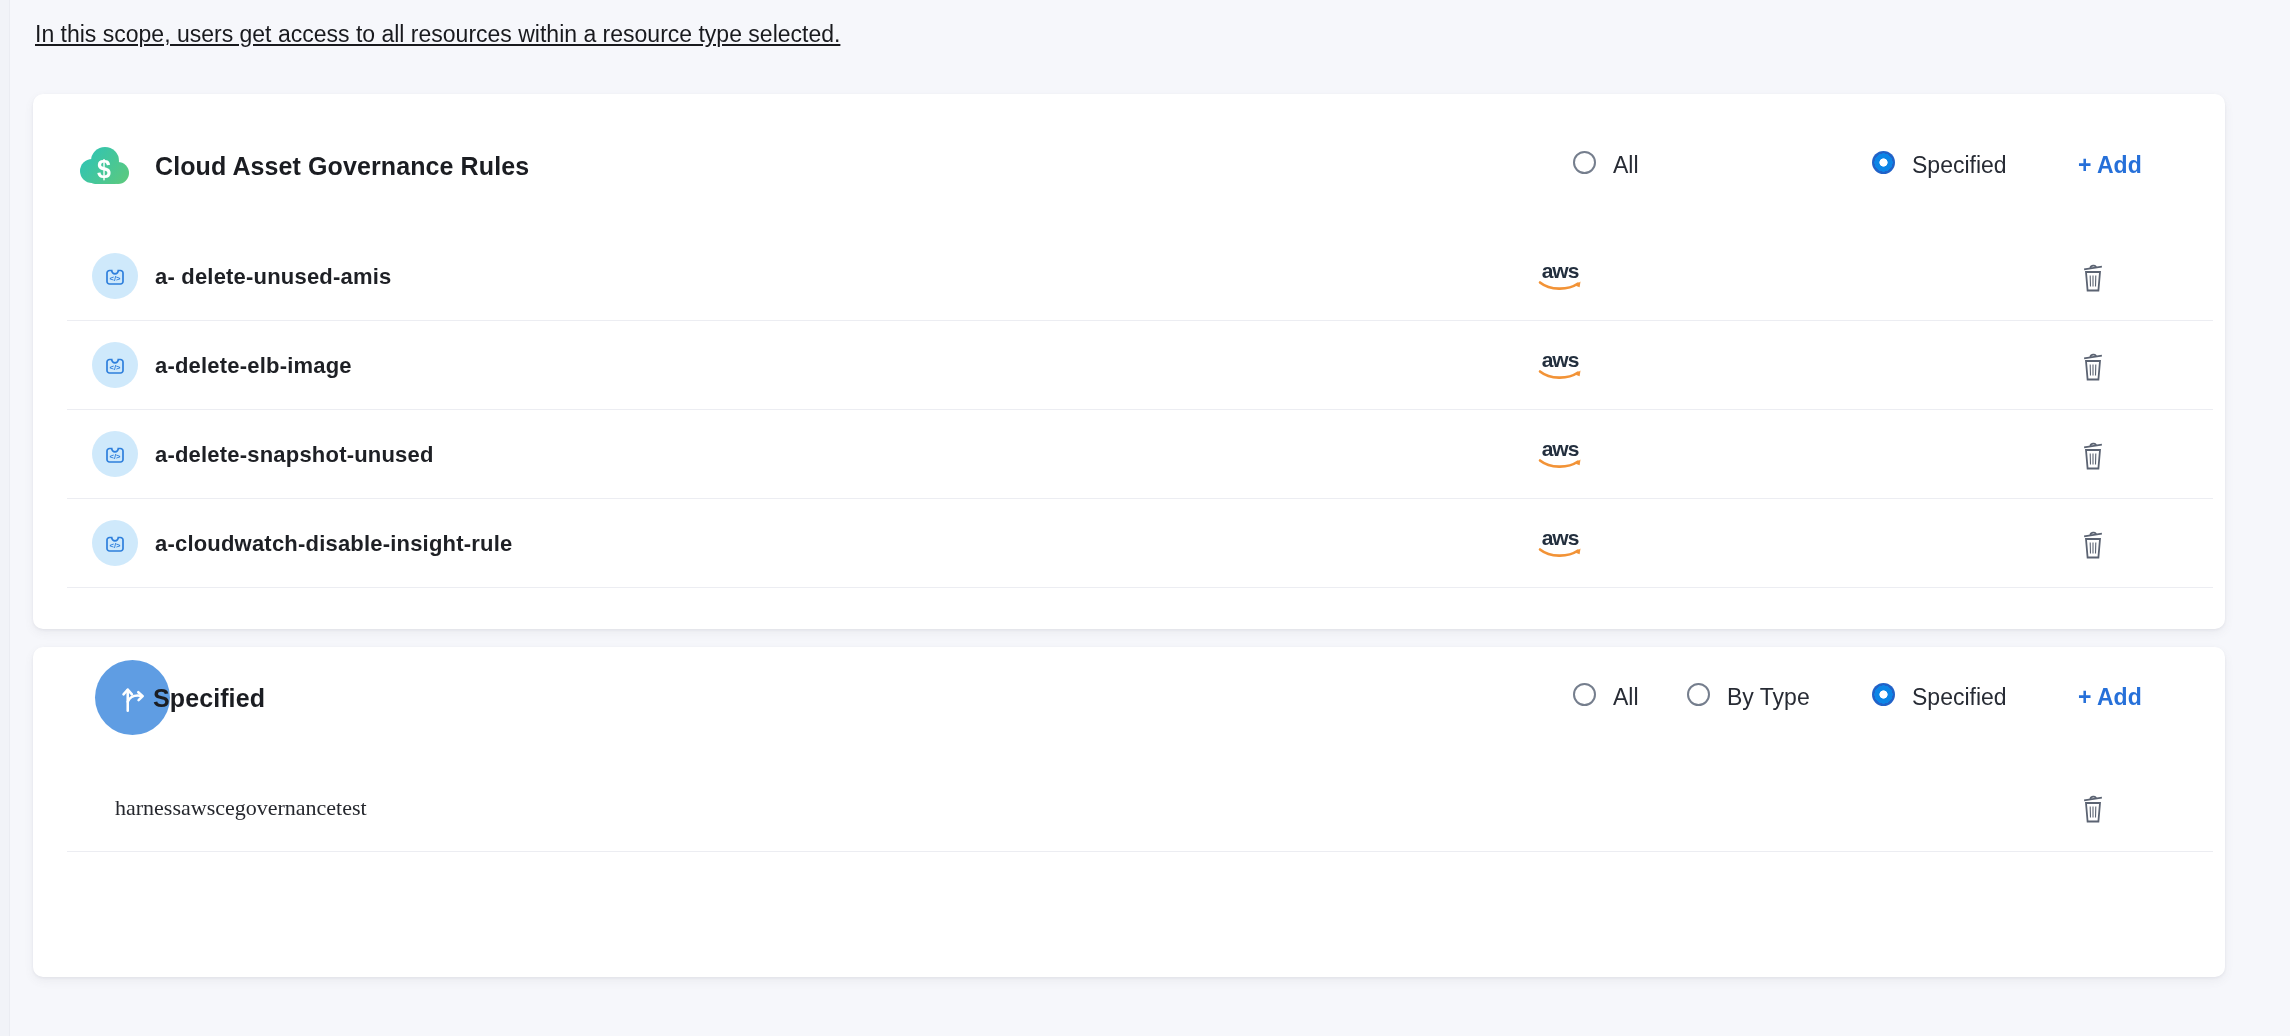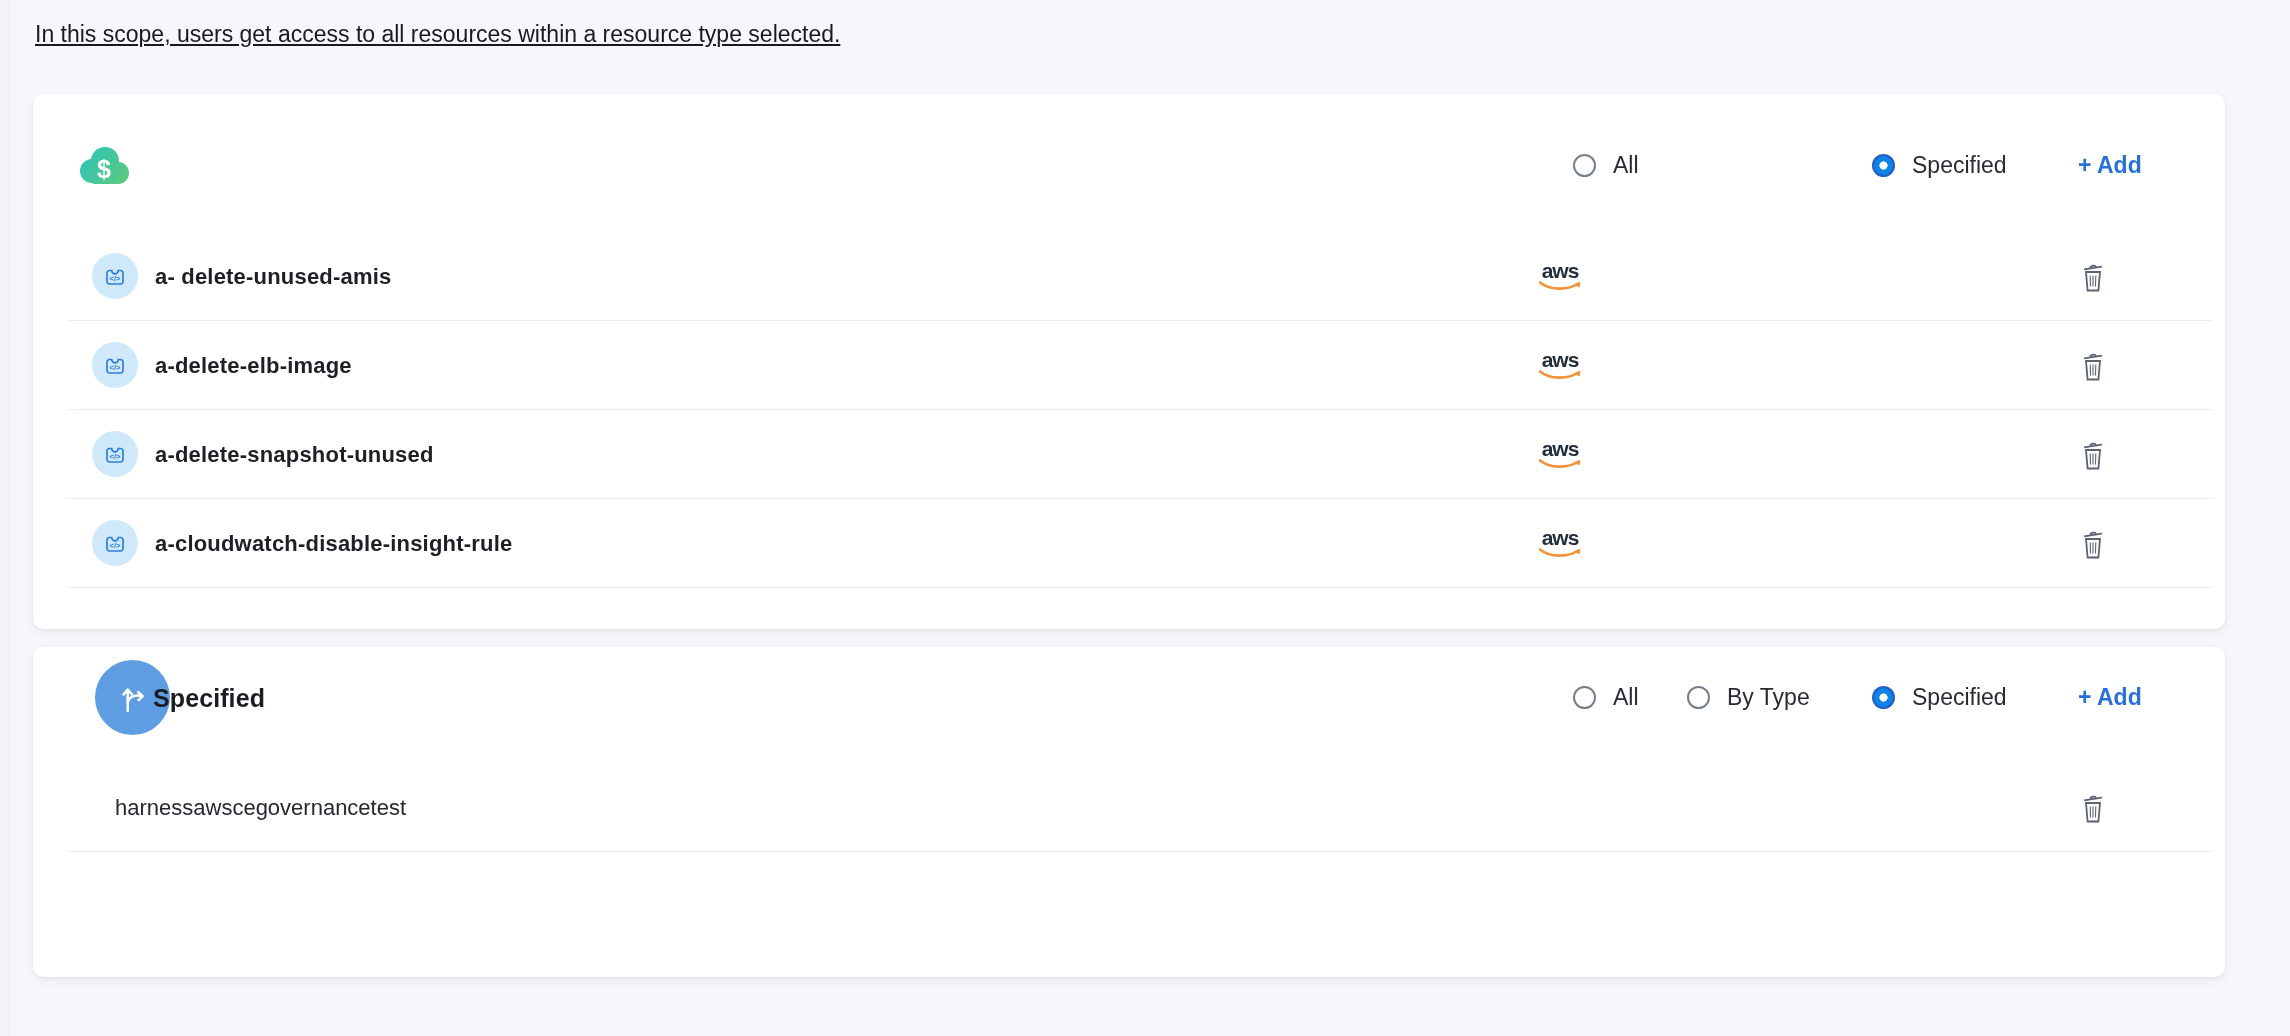--- a/index.html
+++ b/index.html
@@ -16,38 +16,38 @@
   .card1{top:94px;height:535px;}
   .card2{top:647px;height:330px;}
   .card-title{position:absolute;margin:0;font-size:25px;font-weight:700;color:#1b1d22;letter-spacing:.1px;}
   .c1-title{left:122px;top:58px;}
   .c2-title{left:120px;top:37px;}
   .hdr-icon{position:absolute;}
   .cloud-icon{left:42px;top:51px;width:56px;height:40px;}
   .conn-circle{left:62px;top:13px;width:75px;height:75px;border-radius:50%;background:#5f9de3;
                display:flex;align-items:center;justify-content:center;}
   
-  .opt{position:absolute;display:flex;align-items:center;gap:17px;height:28px;cursor:pointer;}
+  .opt{position:absolute;display:flex;align-items:flex-start;gap:17px;height:28px;cursor:pointer;}
   .card1 .opt,.card1 .add{top:57px;}
   .card2 .opt,.card2 .add{top:36px;}
   .radio{width:23px;height:23px;border-radius:50%;box-sizing:border-box;border:2px solid #757e8d;background:#fff;flex:0 0 auto;}
   .radio.sel{border:none;background:radial-gradient(circle at 50% 50%, #ffffff 0 3.8px, #0c85e6 4.4px 9px, #2162c8 9.2px 11.5px);}
   .opt-label{font-size:23px;color:#272b34;line-height:28px;}
   .add{position:absolute;left:2045px;font-size:23px;font-weight:700;color:#2670d9;text-decoration:none;line-height:28px;text-align:center;}
   
   .rows{position:absolute;left:0;right:0;}
   .card1 .rows{top:138px;}
   .card2 .rows{top:116px;}
   .row{position:relative;height:89px;}
   .row::after{content:'';position:absolute;left:34px;right:12px;bottom:0;height:1px;background:#ecedf2;}
   .rule-circle{position:absolute;left:59px;top:21px;width:46px;height:46px;border-radius:50%;background:#cfe9fb;
                display:flex;align-items:center;justify-content:center;}
   .row-name{position:absolute;top:50%;transform:translateY(-50%);font-size:22px;color:#1e2025;}
   .rule-name{left:122px;font-weight:600;letter-spacing:.2px;}
-  .conn-name{left:82px;font-weight:400;color:#26282e;}
+  .conn-name{left:82px;font-weight:400;color:#26282e;font-family:Liberation Serif, serif;}
   .aws-logo{position:absolute;left:1504px;top:50%;transform:translateY(-50%);width:46px;text-align:center;}
   .aws-text{display:block;font-size:21px;font-weight:700;color:#232f3e;letter-spacing:-1px;line-height:20px;}
   .aws-swoosh{display:block;margin-top:-1px;}
   .trash-btn{position:absolute;left:2045px;top:50%;transform:translateY(-50%);width:30px;height:36px;
              background:none;border:none;padding:0;cursor:pointer;}
 </style>
 </head>
 <body>
 
 <div class="left-strip"></div>
@@ -63,20 +63,21 @@
             <stop offset="1" stop-color="#5bc97f"></stop>
         </linearGradient>
       </defs>
       <circle cx="17" cy="26" r="12" fill="url(#cg)"></circle>
       <circle cx="30" cy="16" r="14" fill="url(#cg)"></circle>
       <circle cx="43" cy="28" r="11" fill="url(#cg)"></circle>
       <rect x="14" y="26" width="32" height="13" rx="6" fill="url(#cg)"></rect>
       <text x="29" y="33" text-anchor="middle" font-family="Liberation Sans, sans-serif" font-size="25" font-weight="700" fill="#ffffff">$</text>
     </svg>
   </span>
+  <h2 class="card-title c1-title">Cloud Asset Governance Rules</h2>
 
   <div class="opt" style="left:1540px">
     <span class="radio"></span>
     <span class="opt-label">All</span>
   </div>
   <div class="opt" style="left:1839px">
     <span class="radio sel"></span>
     <span class="opt-label">Specified</span>
   </div>
   <a class="add" href="#">+ Add</a>

